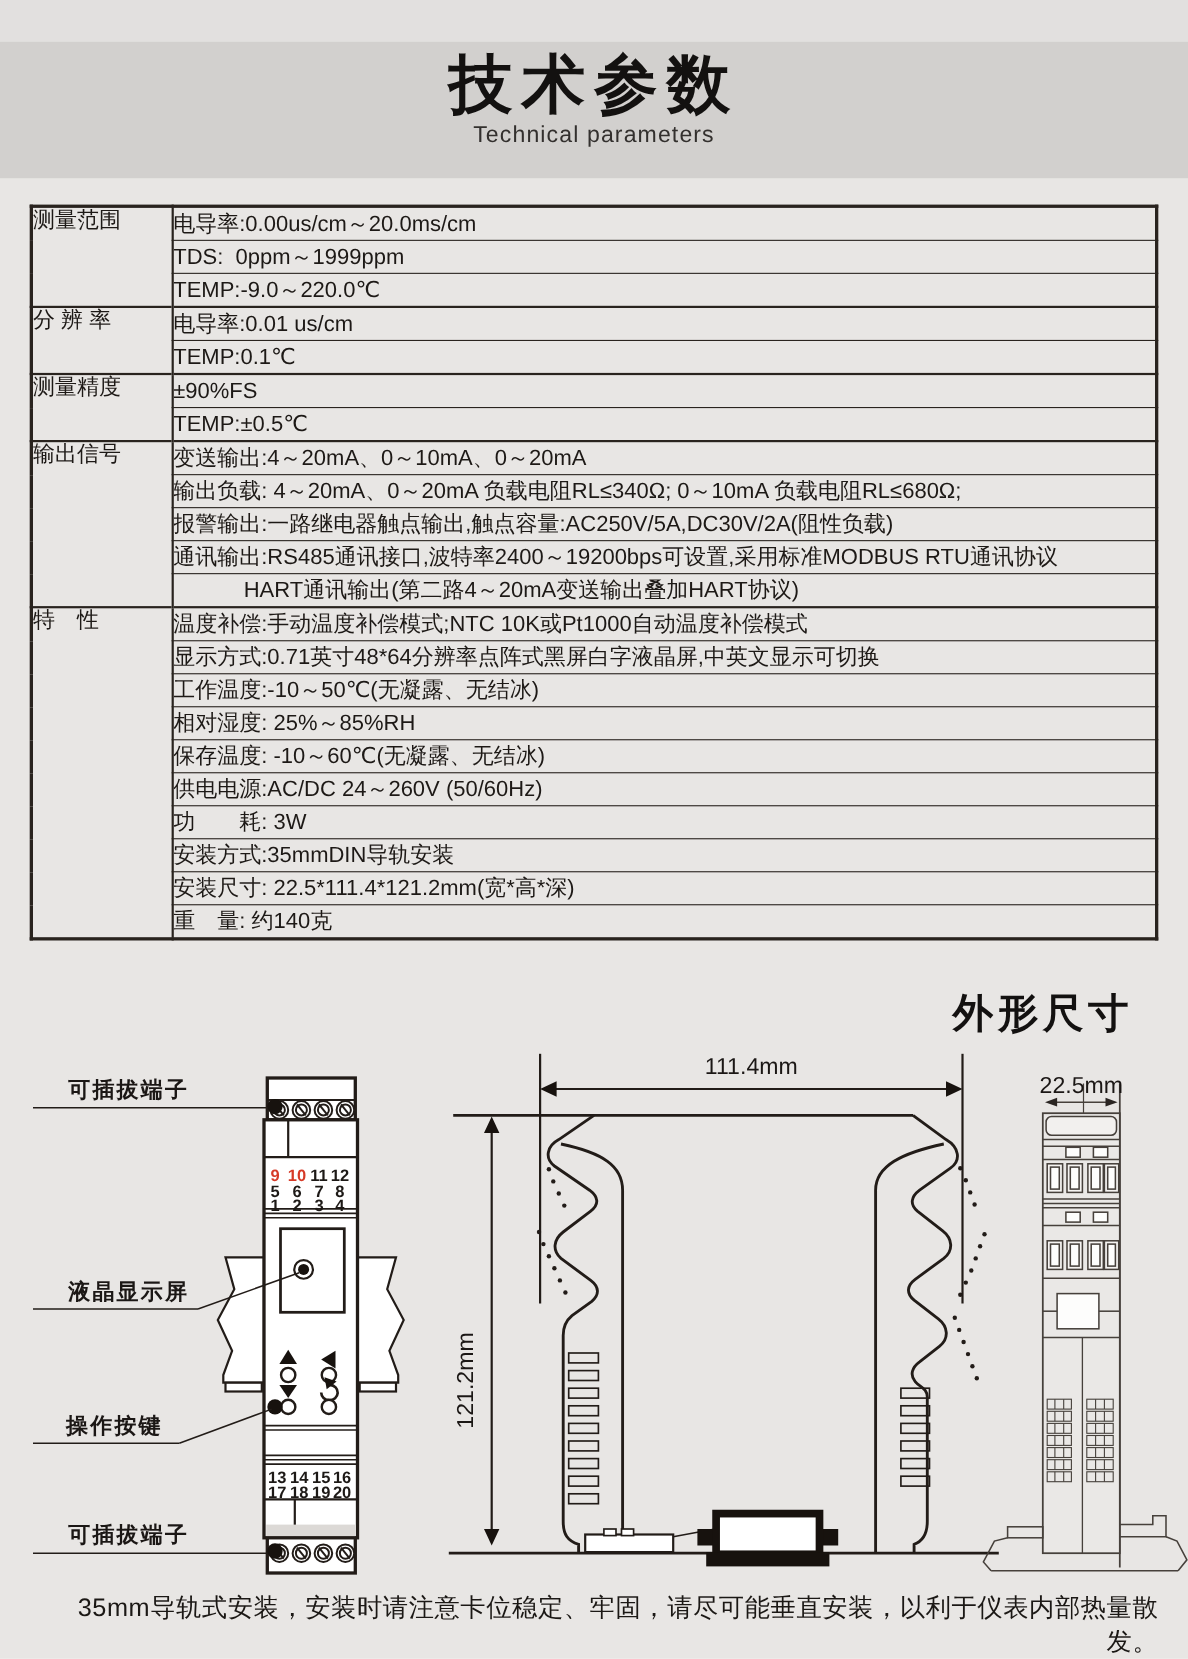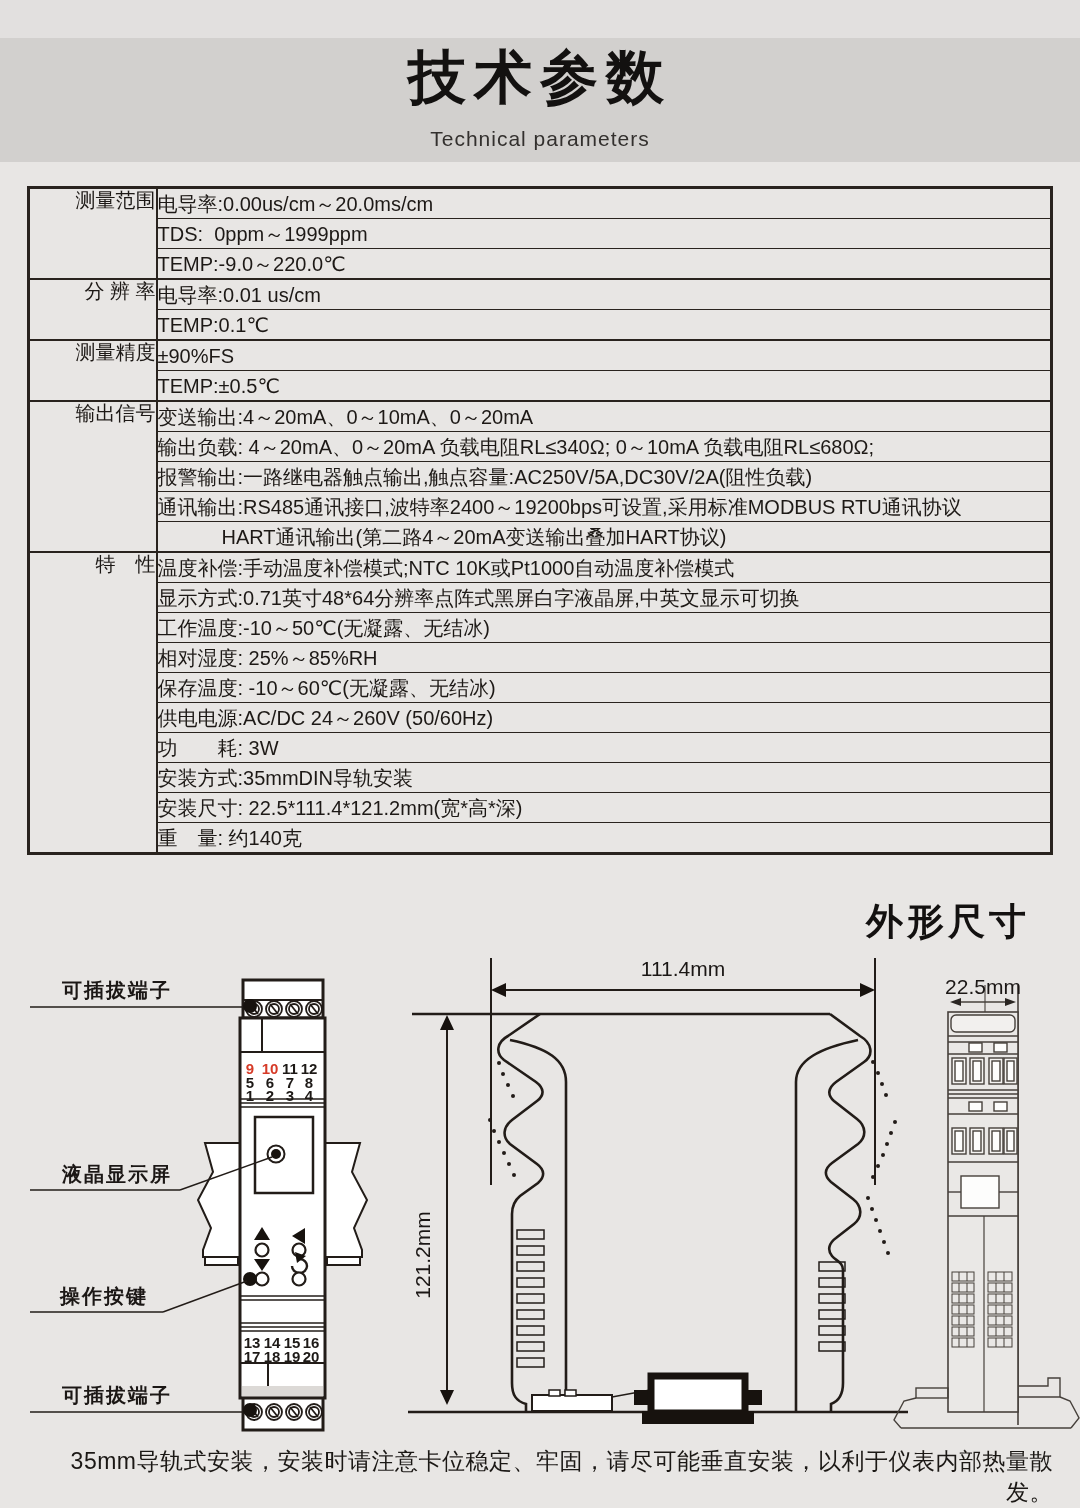--- a/index.html
+++ b/index.html
@@ -1,25 +1,25 @@
 <!DOCTYPE html>
 <html><head>
 <meta charset="utf-8">
 <style>
   html,body{margin:0;padding:0;}
   body{font-family:"Liberation Sans","DejaVu Sans",sans-serif;}
   .page{position:relative;width:1080px;height:1508px;background:#e8e6e4;overflow:hidden;color:#1d1916;}
   .top-strip{position:absolute;left:0;top:0;width:1080px;height:38px;background:#e2e0df;}
   .title-band{position:absolute;left:0;top:38px;width:1080px;height:124px;background:#d2d0ce;text-align:center;}
   .page-title{margin:0;padding-top:6px;font-size:58px;font-weight:700;letter-spacing:8px;color:#131110;line-height:1.15;}
-  .page-subtitle{margin:16px;font-size:21px;letter-spacing:1px;color:#33302e;}
+  .page-subtitle{margin:0;font-size:21px;letter-spacing:1px;color:#33302e;}
   table.spec{position:absolute;left:27px;top:186px;width:1026px;border-collapse:collapse;border:3px solid #29231e;table-layout:fixed;background:transparent;}
   table.spec td{border-top:1.5px solid #29231e;height:29px;font-size:20px;color:#1d1916;padding:0;line-height:1.1;white-space:pre;overflow:hidden;}
   table.spec col.c1{width:128px;}
-  td.col-label{border-right:2.5px solid #29231e;text-align:right;vertical-align:top;padding-top:4px;font-size:21px;margin-left:32px;}
+  td.col-label{border-right:2.5px solid #29231e;text-align:left;vertical-align:top;padding-top:4px;font-size:21px;margin-left:32px;}
   td.col-val{padding-left:13px;}
   td.col-val.indent{padding-left:64px;}
   tr.group-start td{border-top:2.5px solid #29231e;}
   tr:first-child td{border-top:none;}
   .outline-title{position:absolute;left:0;top:897px;width:1030px;text-align:right;font-size:37px;font-weight:700;letter-spacing:4px;color:#131110;}
   .footer-note{position:absolute;left:33px;top:1446px;width:1020px;font-size:23px;font-weight:500;color:#1b1815;letter-spacing:0.5px;text-align:right;}
   svg text{font-family:"Liberation Sans","DejaVu Sans",sans-serif;}
   .draw-label{font-size:20px;font-weight:700;fill:#1b1715;letter-spacing:2px;}
   .dim-label{font-size:21px;fill:#1b1715;}
   .num{font-size:15px;font-weight:700;fill:#1d1916;text-anchor:middle;}

